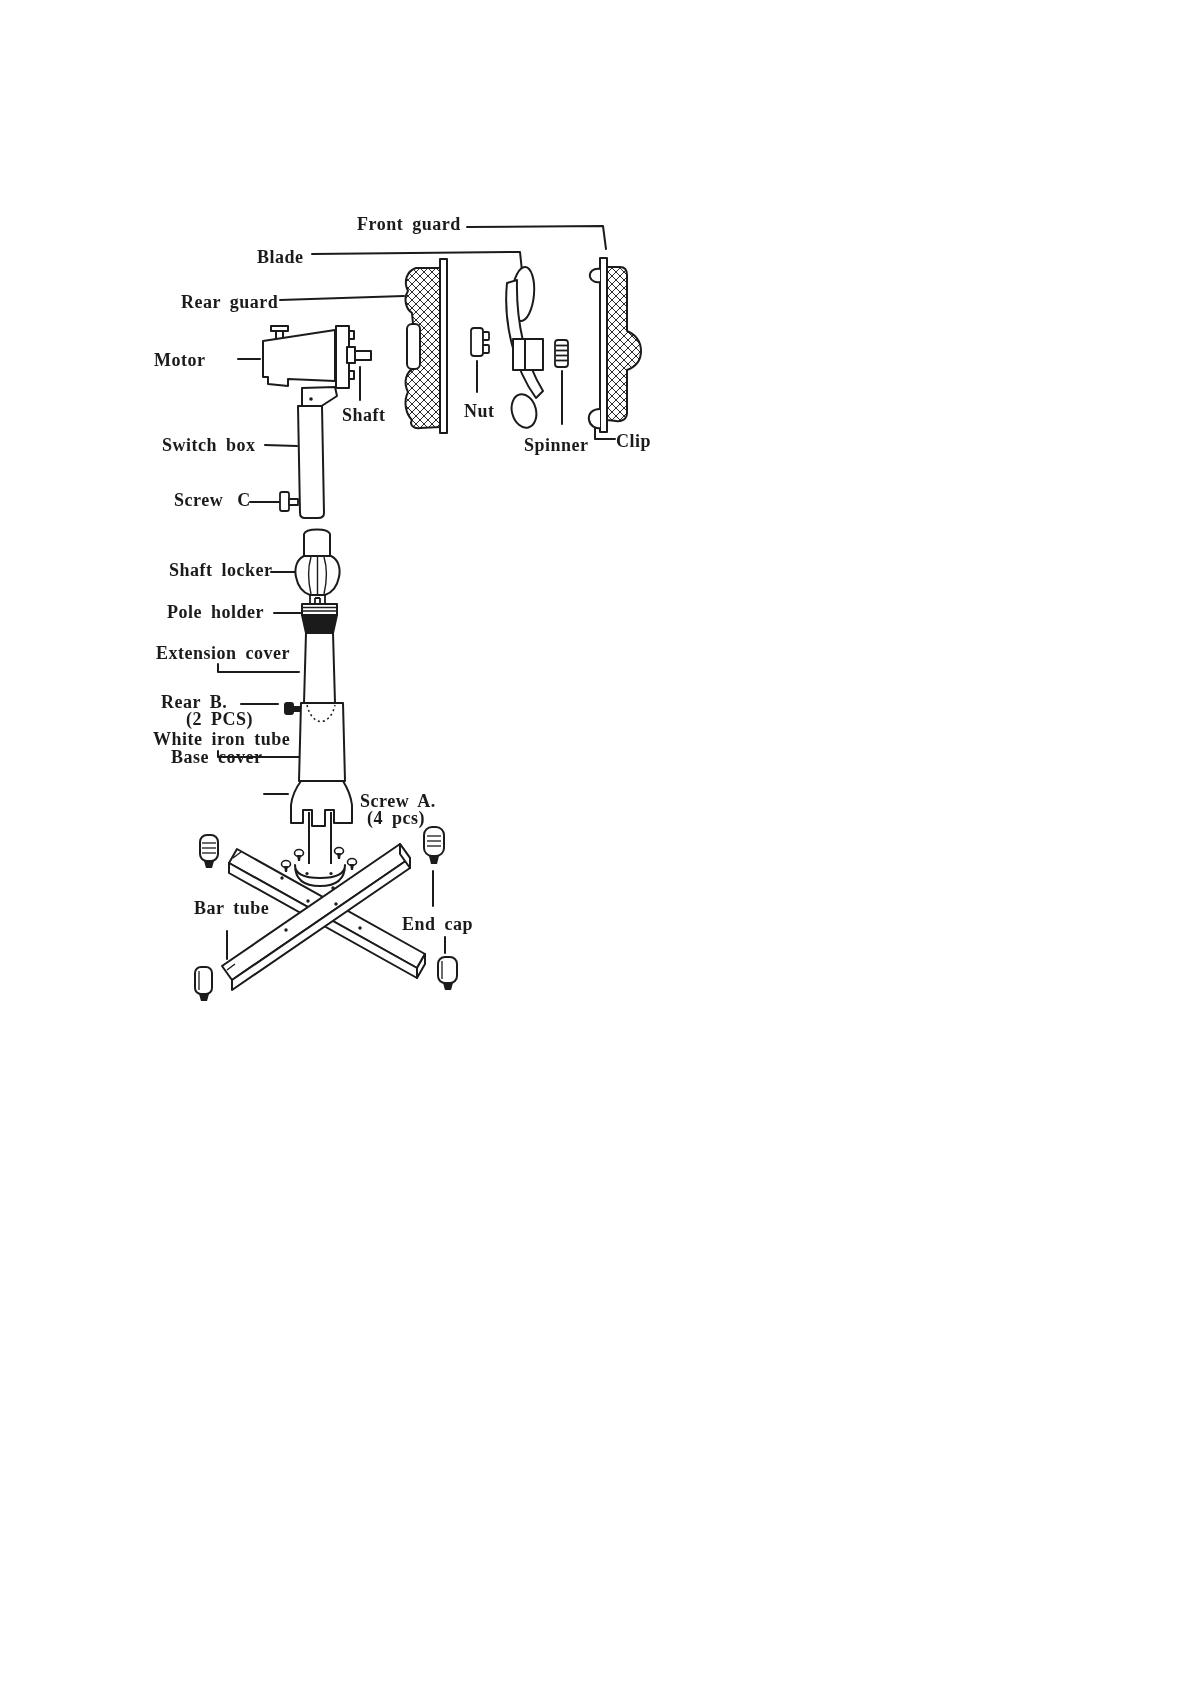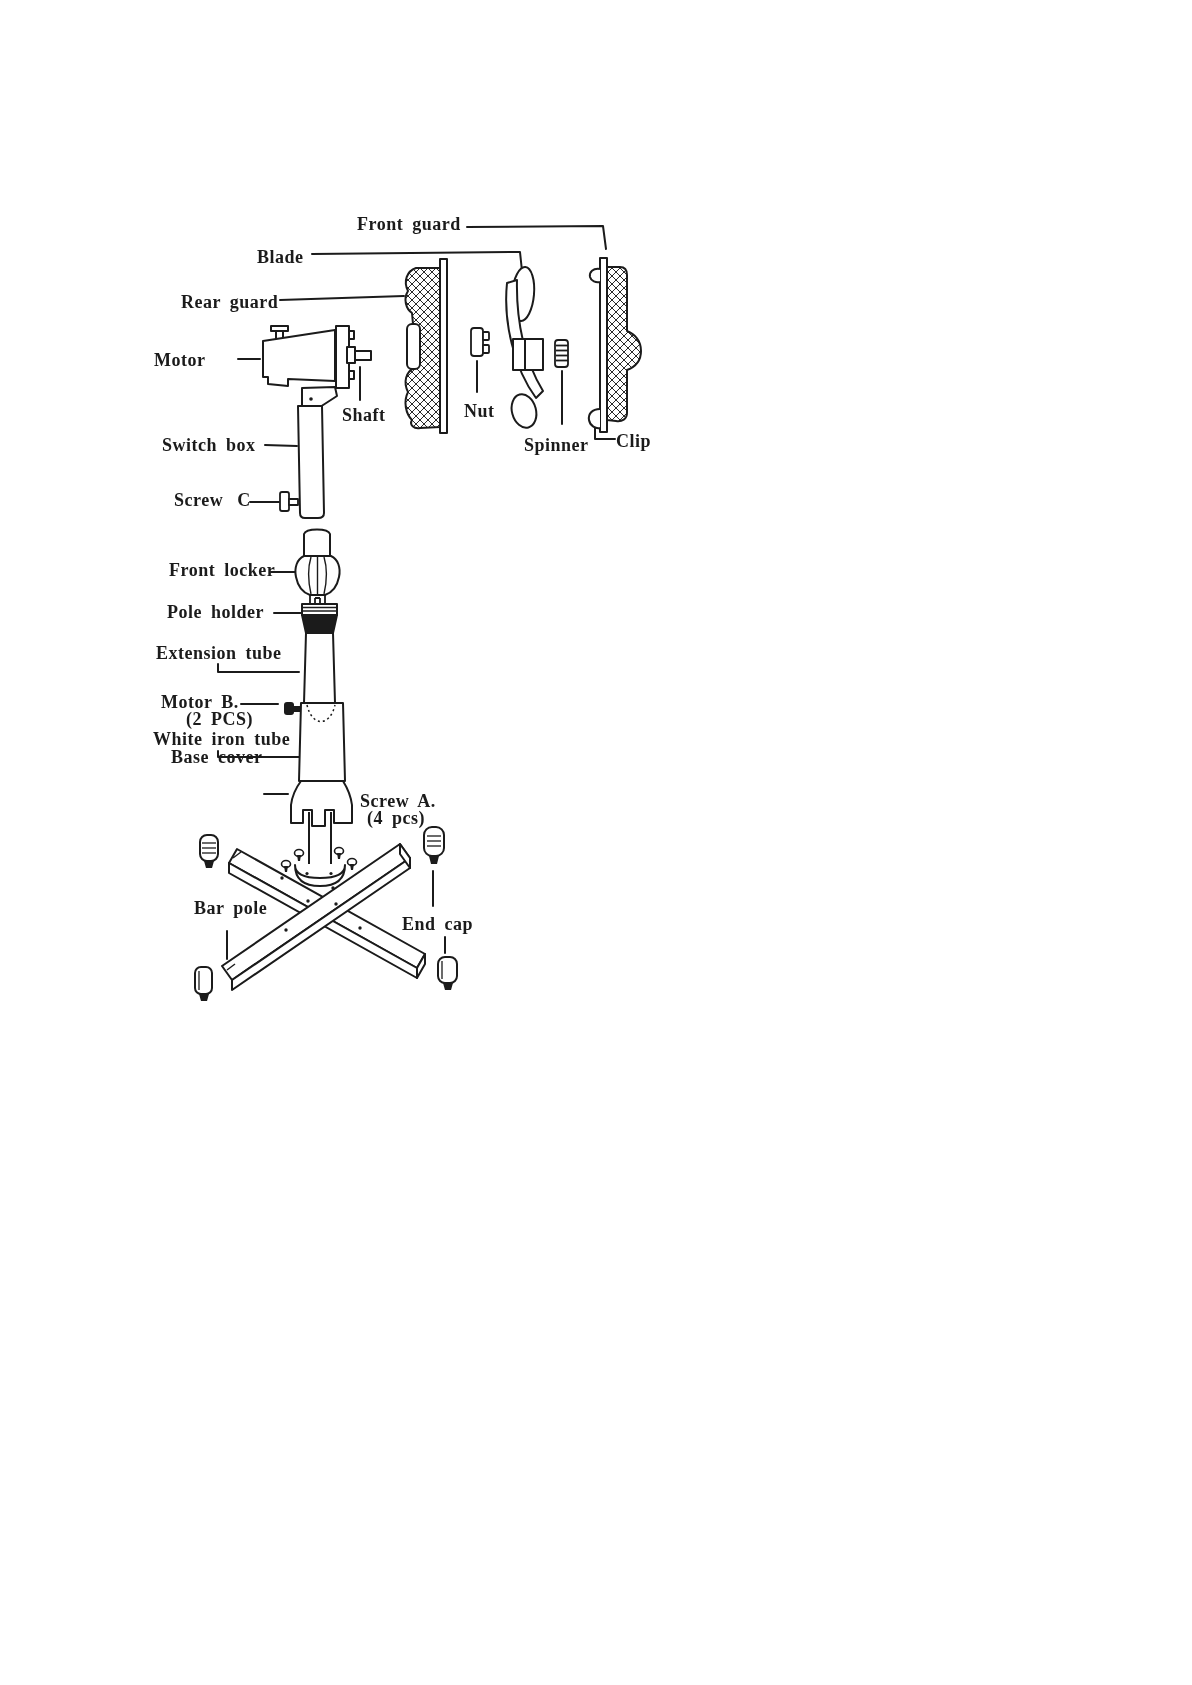--- a/index.html
+++ b/index.html
@@ -258,30 +258,30 @@
   <div class="lbl" style="left:357px;top:215px">Front guard</div>
   <div class="lbl" style="left:257px;top:248px">Blade</div>
   <div class="lbl" style="left:181px;top:293px">Rear guard</div>
   <div class="lbl" style="left:154px;top:351px">Motor</div>
   <div class="lbl" style="left:342px;top:406px">Shaft</div>
   <div class="lbl" style="left:162px;top:436px">Switch box</div>
   <div class="lbl" style="left:174px;top:491px;word-spacing:9px">Screw C</div>
   <div class="lbl" style="left:464px;top:402px">Nut</div>
   <div class="lbl" style="left:524px;top:436px">Spinner</div>
   <div class="lbl" style="left:616px;top:432px">Clip</div>
-  <div class="lbl" style="left:169px;top:561px">Front locker</div>
+  <div class="lbl" style="left:169px;top:561px">Shaft locker</div>
   <div class="lbl" style="left:167px;top:603px">Pole holder</div>
-  <div class="lbl" style="left:156px;top:644px">Extension tube</div>
-  <div class="lbl" style="left:161px;top:693px">Motor B.</div>
+  <div class="lbl" style="left:156px;top:644px">Extension cover</div>
+  <div class="lbl" style="left:161px;top:693px">Rear B.</div>
   <div class="lbl" style="left:186px;top:710px">(2 PCS)</div>
   <div class="lbl" style="left:153px;top:730px">White iron tube</div>
   <div class="lbl" style="left:171px;top:748px">Base cover</div>
   <div class="lbl" style="left:360px;top:792px">Screw A.</div>
   <div class="lbl" style="left:367px;top:809px">(4 pcs)</div>
-  <div class="lbl" style="left:194px;top:899px">Bar pole</div>
+  <div class="lbl" style="left:194px;top:899px">Bar tube</div>
   <div class="lbl" style="left:402px;top:915px">End cap</div>
 
   <div class="footer-bar"></div>
   <div class="speck" style="left:1066px;background:#c03030"></div>
   <div class="speck" style="left:1074px;background:#3040c0"></div>
   <div class="speck" style="left:1082px;background:#30a050"></div>
   <div class="speck" style="left:1089px;background:#3040c0"></div>
 
 </div>
 

